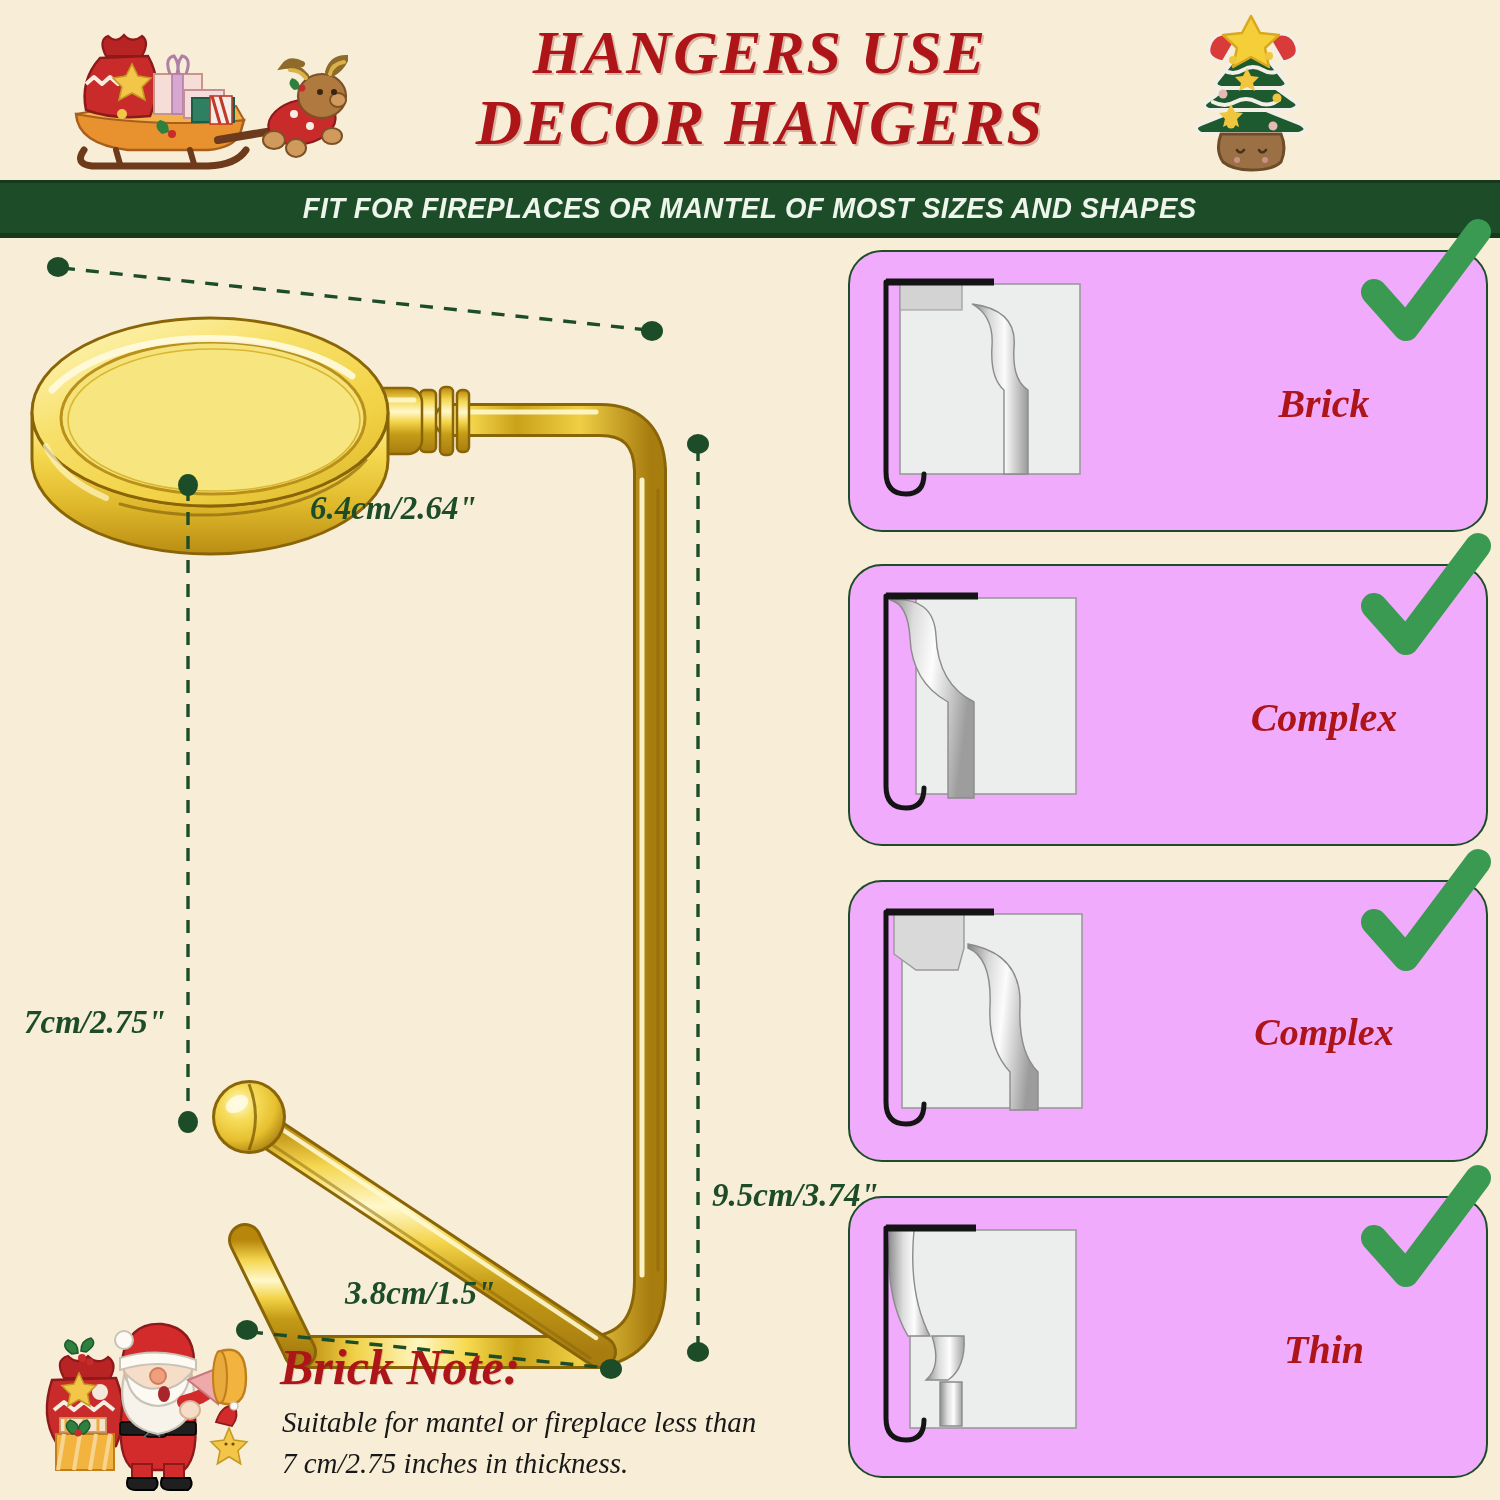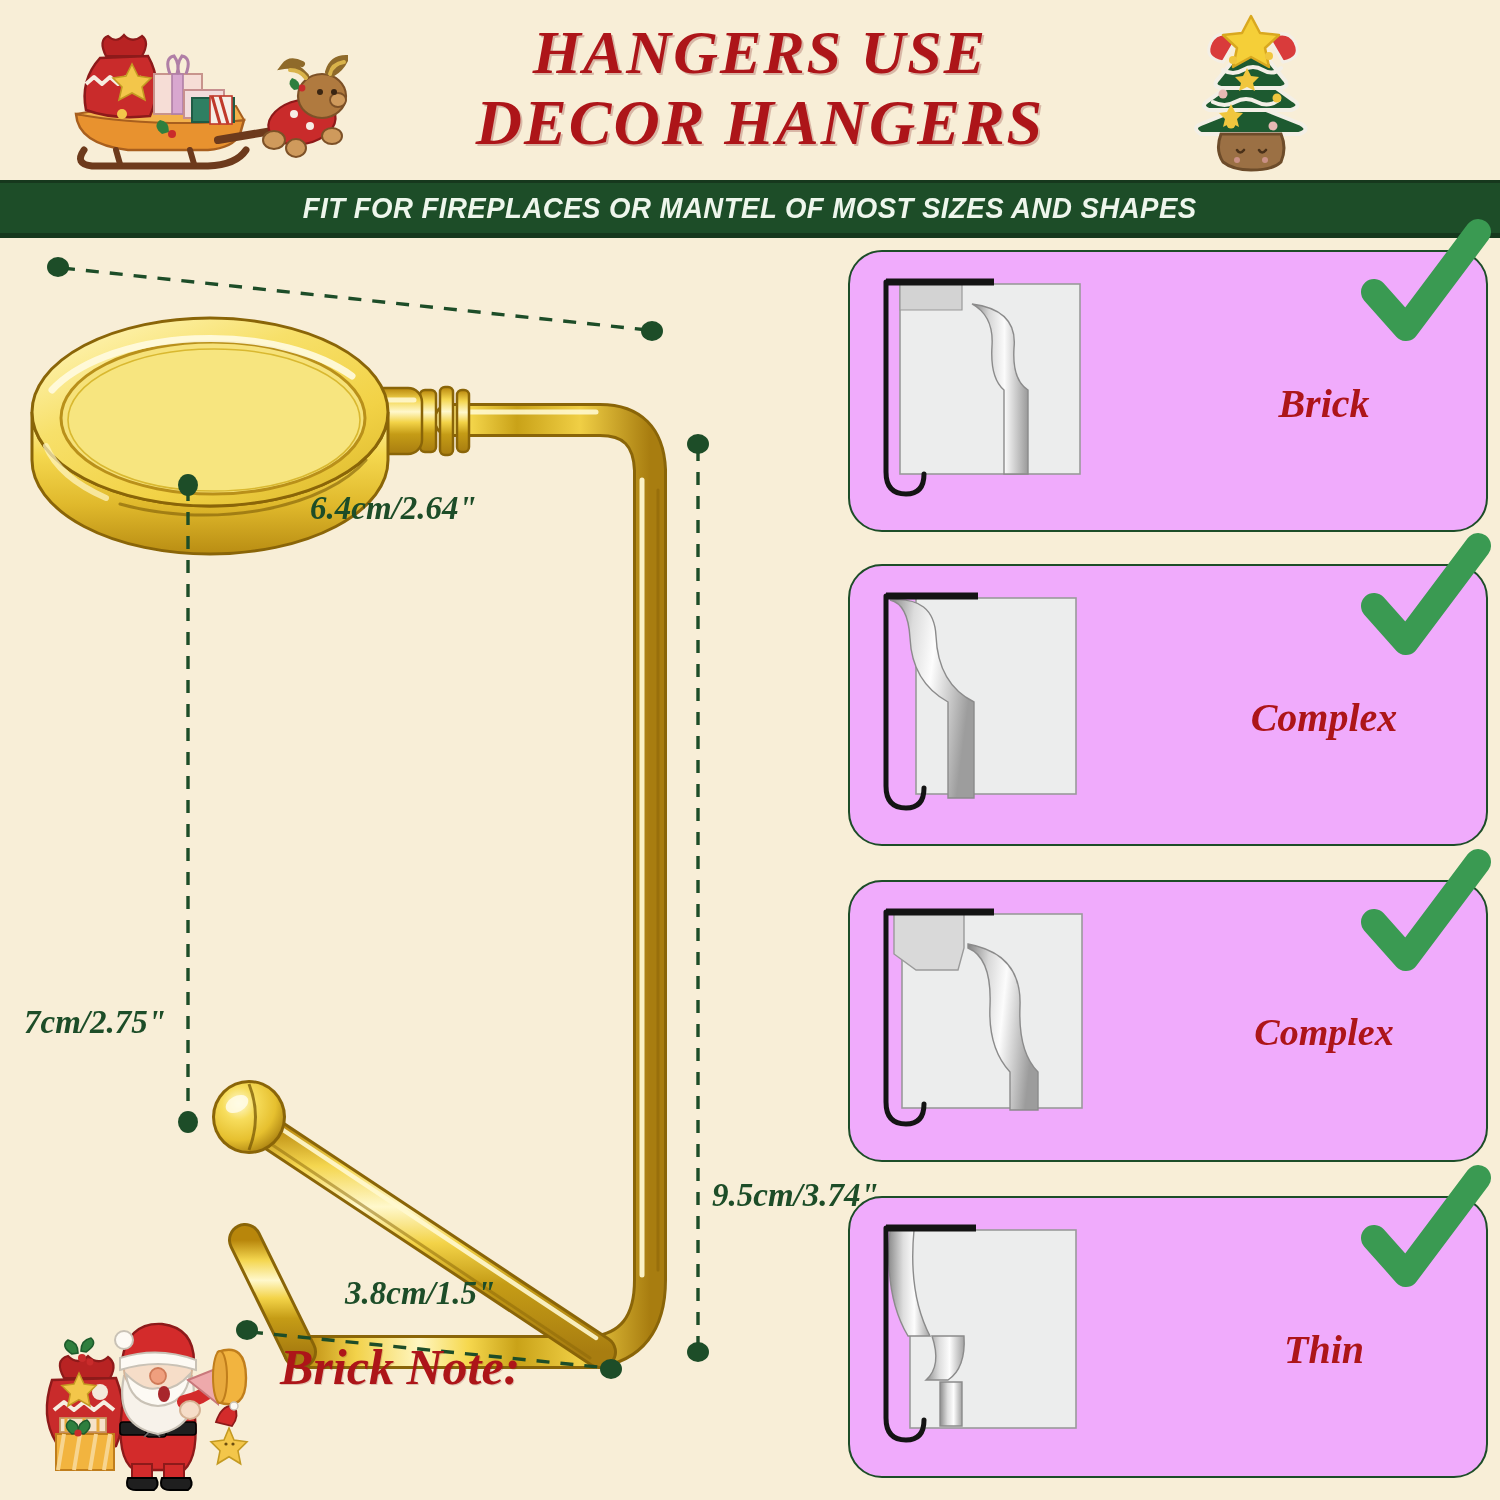--- a/index.html
+++ b/index.html
@@ -425,20 +425,24 @@
       <ellipse cx="182" cy="59" rx="7" ry="26" fill="#e8a93d" stroke="#c07e1c" stroke-width="2"></ellipse>
 
       <path d="M178 104 q6 -18 18 -16 q6 10 -2 20 z" fill="#d32b2b" stroke="#8d1a1a" stroke-width="1.8"></path>
       <circle cx="196" cy="88" r="4" fill="#fdfaf4" stroke="#c9c2b6" stroke-width="1.4"></circle>
       <path d="M186 122 l5 -12 l5 12 l13 1.8 l-9 9 l2.6 13 l-11.6 -7 l-11.6 7 l2.6 -13 l-9 -9 z" fill="#f3c64a" stroke="#c49a22" stroke-width="1.6"></path>
       <circle cx="188" cy="126" r="1.6" fill="#6b4d10"></circle>
         <circle cx="195" cy="126" r="1.6" fill="#6b4d10"></circle>
     </svg>
 
     <div class="note-title">Brick Note:</div>
+    <div class="note-body">
+      <div>Suitable for mantel or fireplace less  than</div>
+      <div>7 cm/2.75 inches in thickness.</div>
+    </div>
   </div>
 
   <div class="cards">
 
     <div class="card card-0">
       <svg class="card-figure" viewBox="0 0 330 255">
         <defs>
           <linearGradient id="mg1" x1="0" y1="0" x2="1" y2="0">
             <stop offset="0%" stop-color="#7e7e7e"></stop>
               <stop offset="30%" stop-color="#d6d6d6"></stop>

